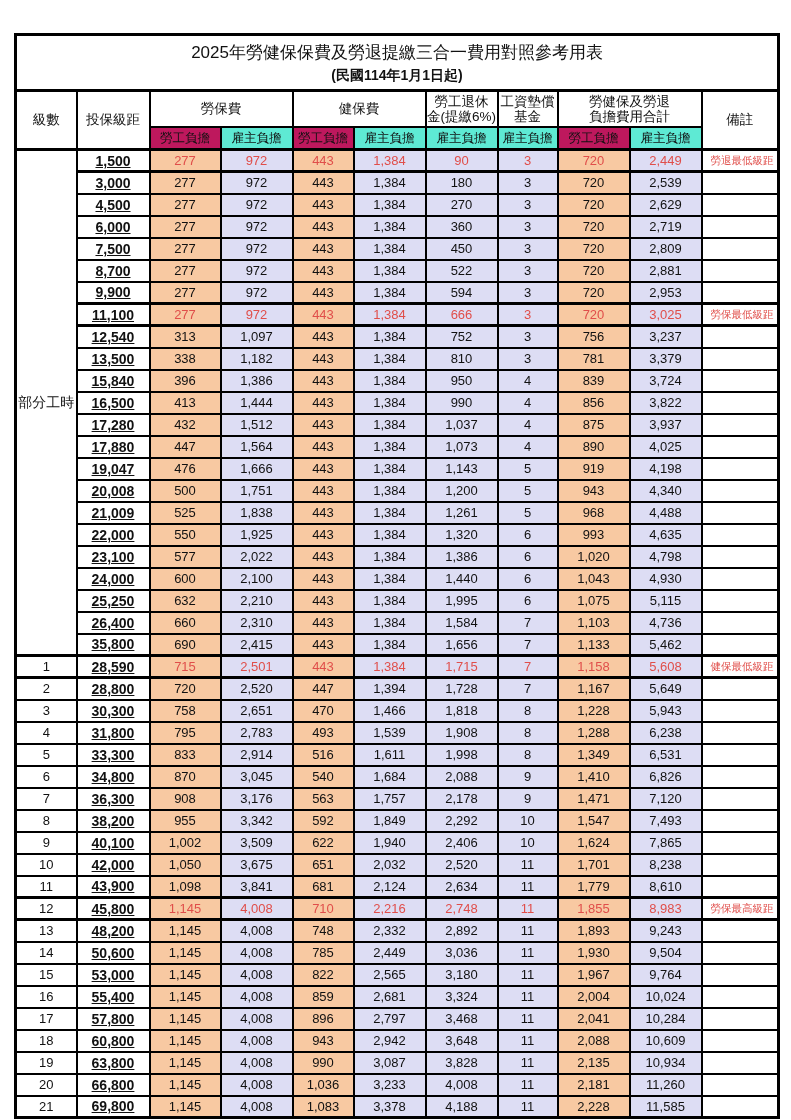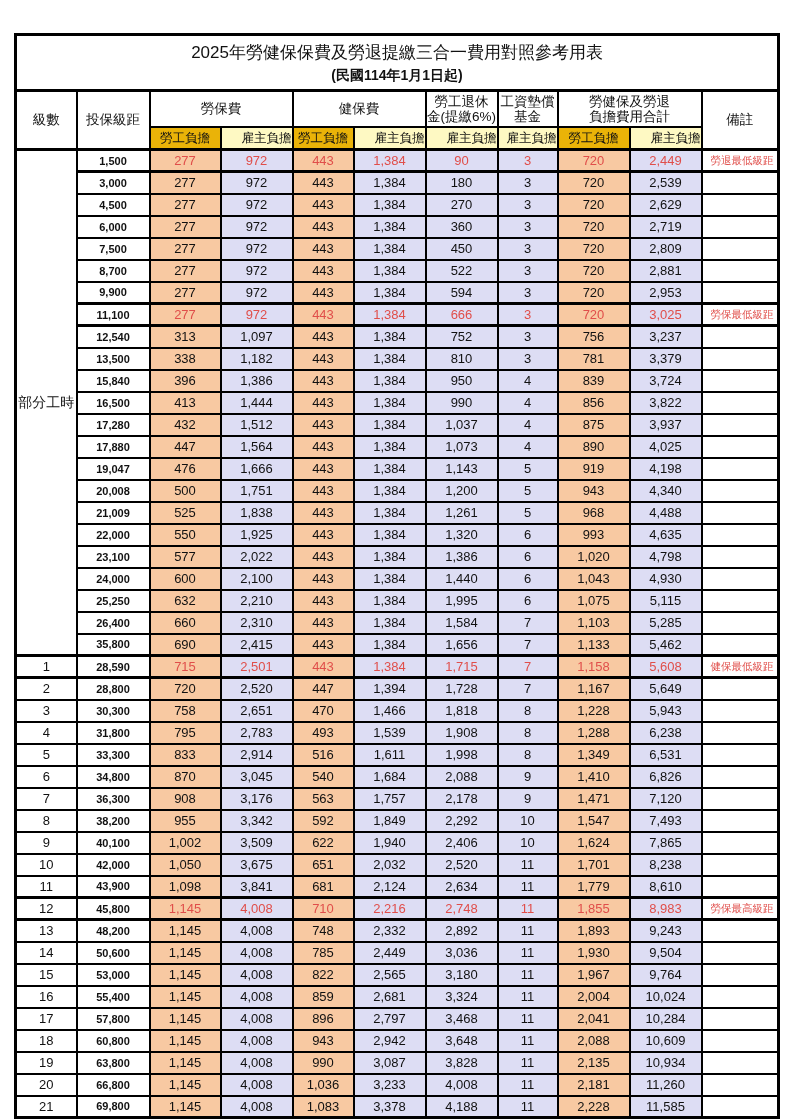--- a/index.html
+++ b/index.html
@@ -9,27 +9,27 @@
   td,th{border:2px solid #000;text-align:center;vertical-align:middle;padding:0;overflow:hidden;white-space:nowrap;}
   
   .title-cell{border-bottom:3px solid #000;padding:5px 0 4px 0;}
   .title-line{font-size:17px;font-weight:normal;line-height:1.45;}
   .subtitle-line{font-size:14px;font-weight:bold;line-height:1.4;}
   
   thead th{font-weight:normal;}
   .hmain{font-size:13.5px;height:34px;line-height:1.2;}
   .hsub{font-size:12.5px;height:20px;}
   .hspan2{line-height:15px;margin-left:15px;}
-  .emp-bg{background:#eab308;}
-  .er-bg{background:#fef9c3;text-align:right;}
+  .emp-bg{background:#be185d;}
+  .er-bg{background:#5eead4;}
   thead tr.subrow th{border-bottom:3px solid #000;}
   
   tbody tr{height:22px;}
   tbody td{font-size:13px;}
-  td.bracket{font-weight:bold;font-size:11px;}
+  td.bracket{font-weight:bold;font-size:14px;text-decoration:underline;}
   td.level{font-size:13px;}
   td.part{font-size:14px;}
   td.orange{background:#F8C9A2;}
   td.lav{background:#DDDDF4;}
   td.note{font-size:10.5px;color:#E04E4A;padding:0 8px;}
   tr.hl td{border-top-width:3px;border-bottom-width:3px;}
   tr.hl td.val{color:#E04E4A;}
 </style>
 </head>
 <body>
@@ -342,21 +342,21 @@
         </tr>
         <tr>
           <td class="bracket">26,400</td>
           <td class="orange val">660</td>
           <td class="lav val">2,310</td>
           <td class="orange val">443</td>
           <td class="lav val">1,384</td>
           <td class="lav val">1,584</td>
           <td class="lav val">7</td>
           <td class="orange val">1,103</td>
-          <td class="lav val">5,285</td>
+          <td class="lav val">4,736</td>
           <td class="note"></td>
         </tr>
         <tr>
           <td class="bracket">35,800</td>
           <td class="orange val">690</td>
           <td class="lav val">2,415</td>
           <td class="orange val">443</td>
           <td class="lav val">1,384</td>
           <td class="lav val">1,656</td>
           <td class="lav val">7</td>

